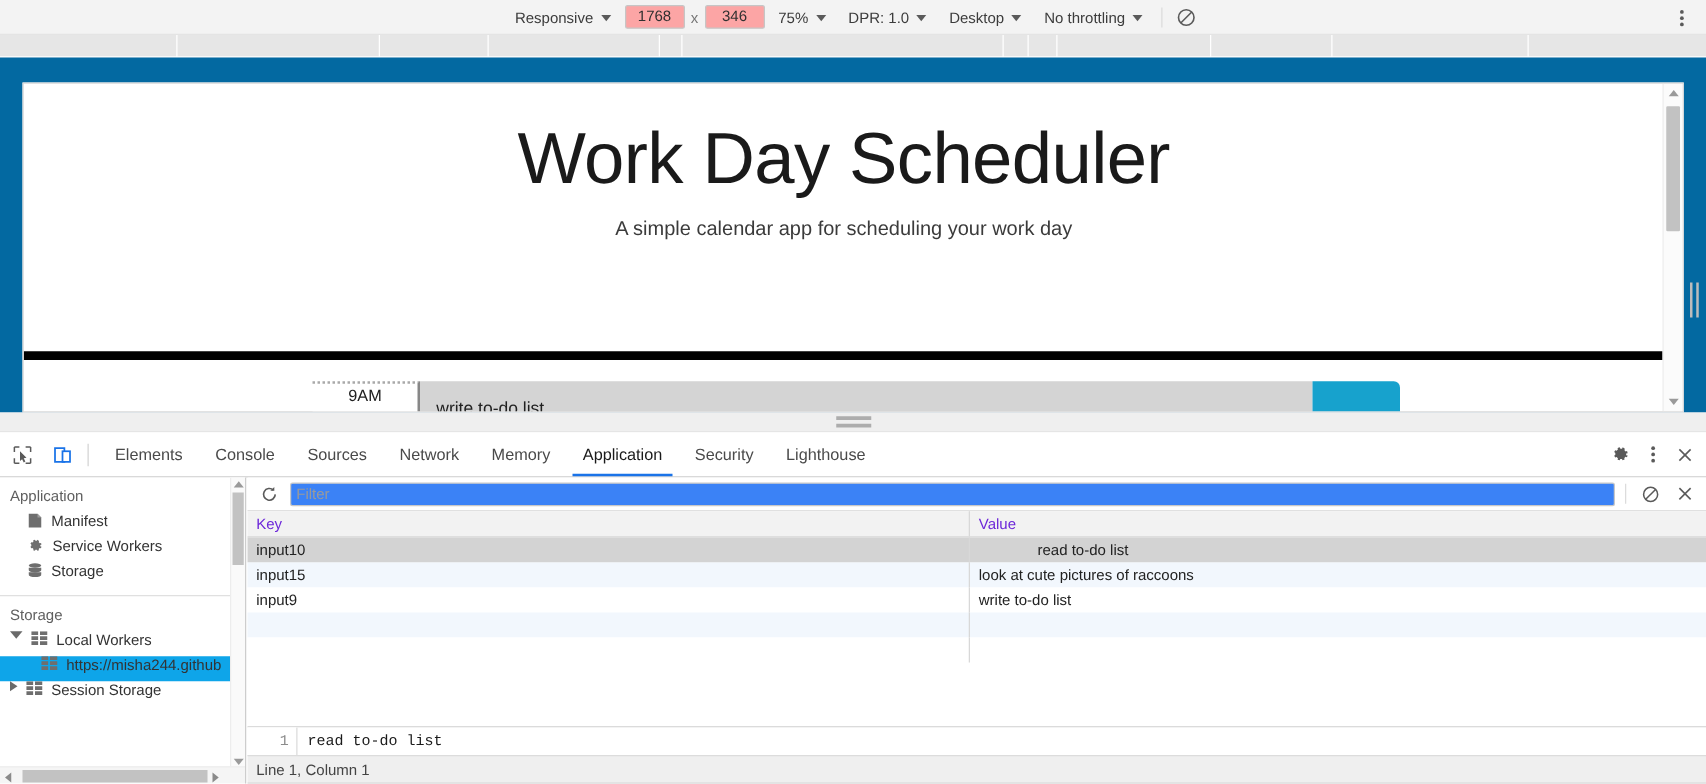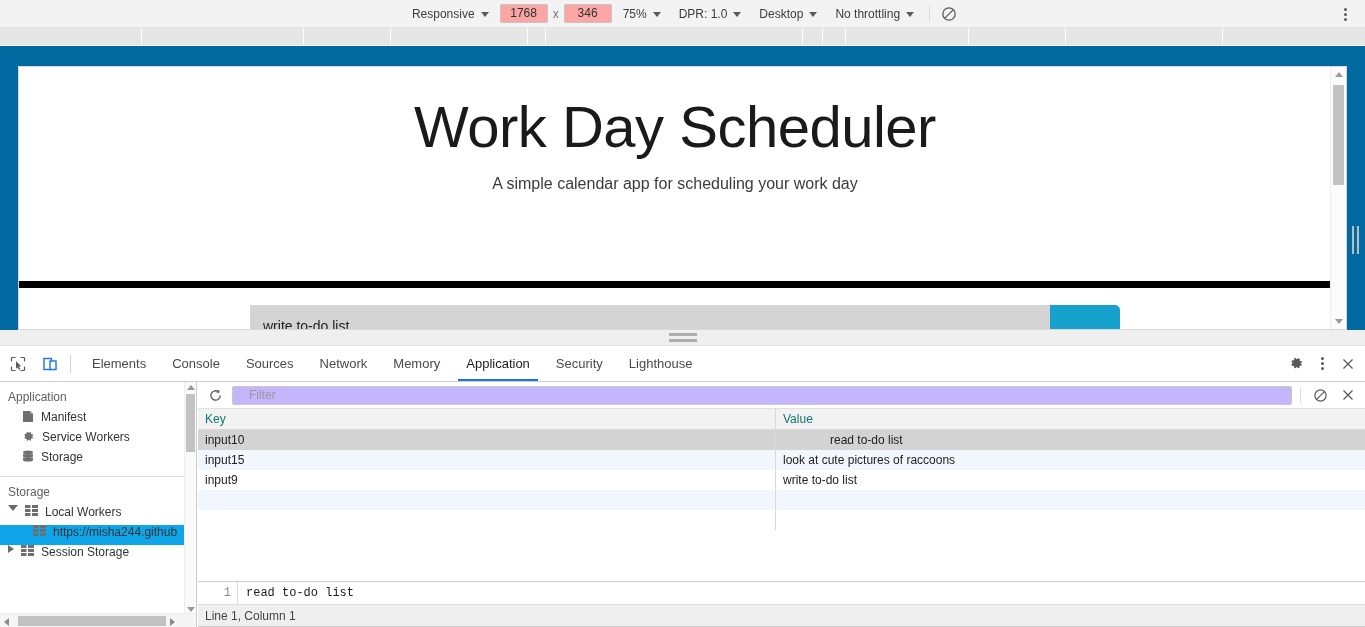--- a/index.html
+++ b/index.html
@@ -207,33 +207,33 @@
     position: absolute; left: 198px; top: 0; width: 1167px; height: 245px;
     background: #ffffff; box-sizing: border-box;
   }
   .filter-bar {
     height: 27px; display: flex; align-items: center; gap: 6px;
     padding: 0 6px; border-bottom: 1px solid #e0e0e0; box-sizing: border-box;
   }
   .refresh-btn { width: 22px; height: 22px; display: flex; align-items: center; justify-content: center; cursor: pointer; }
   .filter-input {
     flex: 1; height: 19px; border: 1px solid #c8c8c8; border-radius: 2px;
-    background: #c4b5fd; font-size: 12px; color: #333; padding: 0 16px;
+    background: #3b82f6; font-size: 12px; color: #333; padding: 0 4px;
     box-sizing: border-box; font-family: "Liberation Sans", sans-serif; outline: none;
   }
   .filter-input::placeholder { color: #9a9a9a; }
   .fb-sep { width: 1px; height: 16px; background: #dcdcdc; margin: 0 2px; }
 
   .kv-table { position: relative; width: 100%; }
   .kv-head {
     display: flex; height: 21px; background: #f2f2f2;
     border-bottom: 1px solid #d8d8d8; box-sizing: border-box;
   }
   .kv-head .col {
-    font-size: 12px; color: #0f766e; line-height: 20px; padding-left: 7px;
+    font-size: 12px; color: #6d28d9; line-height: 20px; padding-left: 7px;
     box-sizing: border-box;
   }
   .col-key { width: 578px; border-right: 1px solid #d8d8d8; }
   .col-val { flex: 1; }
   .kv-row { display: flex; height: 20px; box-sizing: border-box; }
   .kv-row .cell {
     font-size: 12px; color: #222; line-height: 20px; padding-left: 7px;
     box-sizing: border-box; overflow: hidden; white-space: nowrap;
   }
   .kv-row .cell.key { width: 578px; border-right: 1px solid #d8d8d8; }
@@ -340,20 +340,21 @@
 
       <div class="page-content">
         <div class="jumbo">
           <h1 class="app-title">Work Day Scheduler</h1>
           <p class="app-subtitle">A simple calendar app for scheduling your work day</p>
         </div>
 
         <div class="jumbo-rule"></div>
 
         <div class="time-row">
+          <div class="hour-label">9AM</div>
           <div class="time-block">write to-do list</div>
           <div class="save-btn">
             <span>
               <svg width="18" height="18" viewBox="0 0 18 18">
                 <rect x="2.5" y="3.5" width="13" height="12.5" rx="1" fill="#ffffff"></rect>
                 <rect x="2.5" y="3.5" width="13" height="3" fill="#ffffff"></rect>
                 <rect x="4.8" y="1.6" width="1.6" height="3" fill="#ffffff"></rect>
                 <rect x="11.6" y="1.6" width="1.6" height="3" fill="#ffffff"></rect>
                 <rect x="2.5" y="6.6" width="13" height="0.9" fill="#17a2cd"></rect>
                 <rect x="8.2" y="8.8" width="1.6" height="5.4" fill="#17a2cd"></rect>

